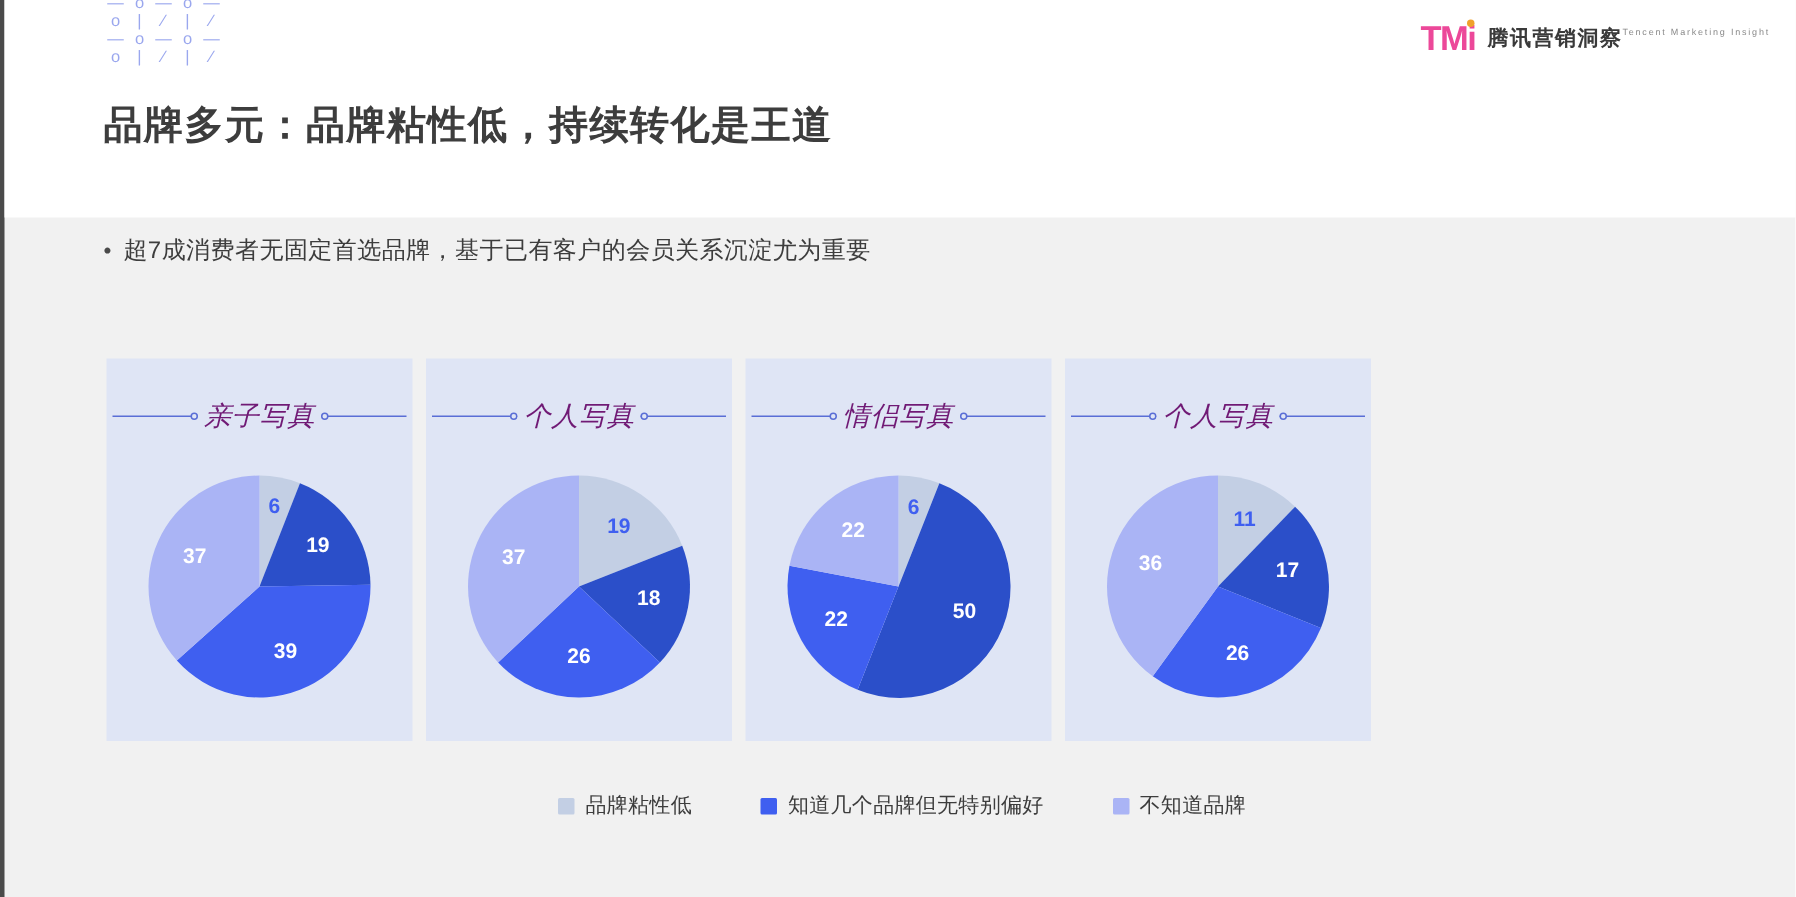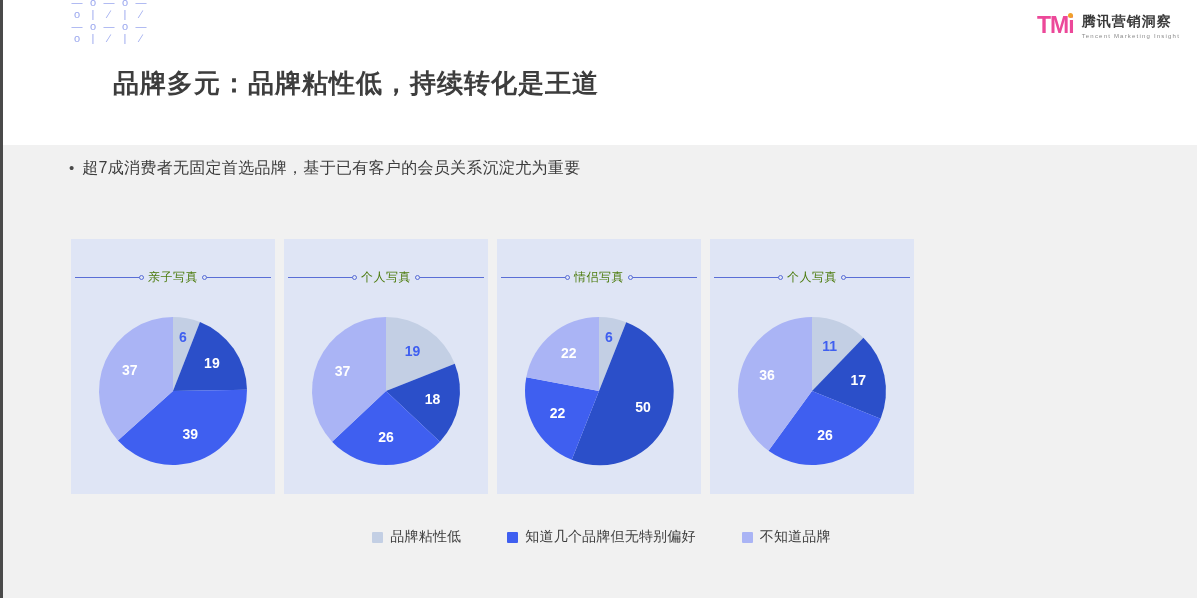--- a/index.html
+++ b/index.html
@@ -43,26 +43,25 @@
     position: relative;
     font-family: "Liberation Sans", sans-serif;
   }
   .logo-dot {
     position: absolute; right: 1px; top: 1px;
     width: 5px; height: 5px; border-radius: 50%;
     background: #f0a12b;
   }
   .logo-cn { font-size: 14px; color: #3a3a3a; font-weight: bold; letter-spacing: 1px; }
   .logo-en { font-size: 6px; color: #8a8a8a; letter-spacing: 1.2px; margin-top: 2px; }
-  .logo-txt { display: flex; flex-direction: column; }
+  .logo-txt { display: flex; flex-direction: row; }
   .page-title {
     position: absolute; left: 66px; top: 66px;
     font-size: 26px; color: #3d3d3d; letter-spacing: 1px;
     font-family: "Liberation Sans", sans-serif;
-    margin-left: 44px;
   }
   
   .bullet-row {
     position: absolute; left: 66px; top: 157px;
     display: flex; align-items: flex-start; gap: 8px;
   }
   .bullet-dot { font-size: 15px; color: #4a4a4a; line-height: 22px; }
   .bullet-text { font-size: 16px; color: #3d3d3d; line-height: 22px; letter-spacing: .3px; }
   
   .cards {
@@ -85,22 +84,23 @@
   }
   .marker {
     position: relative; z-index: 2;
     width: 5px; height: 5px; border-radius: 50%;
     border: 1px solid #5a6ed6; background: #dfe5f5;
   }
   .card-title {
     position: relative; z-index: 2;
     background: #dfe5f5;
     padding: 0 4px;
-    font-size: 12px; color: #4d7c0f; letter-spacing: .5px;
+    font-size: 18px; color: #701a75; letter-spacing: .5px;
     white-space: nowrap;
+    font-style: italic;
   }
   .pie-wrap {
     position: absolute; left: 0; top: 58px;
     width: 204px; height: 190px;
   }
   .pie-svg { display: block; margin: 0 auto; }
   .slice-label {
     font-family: "Liberation Sans", sans-serif;
     font-size: 14px; font-weight: bold;
     text-anchor: middle; dominant-baseline: middle;

